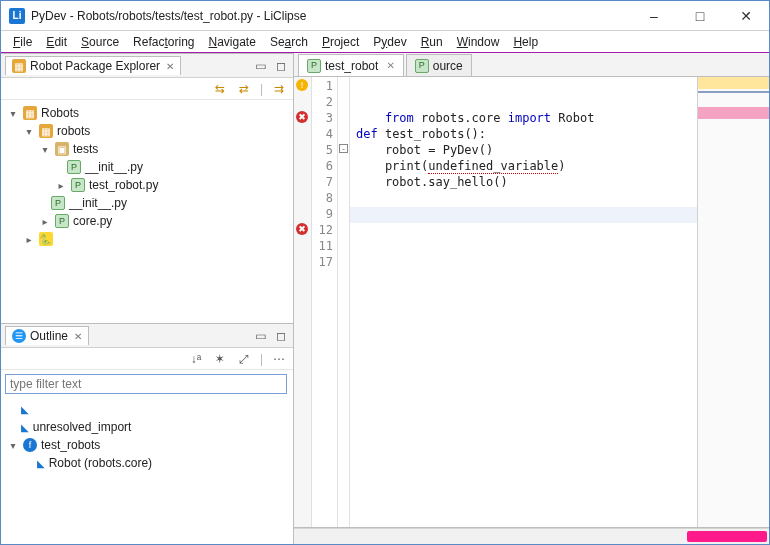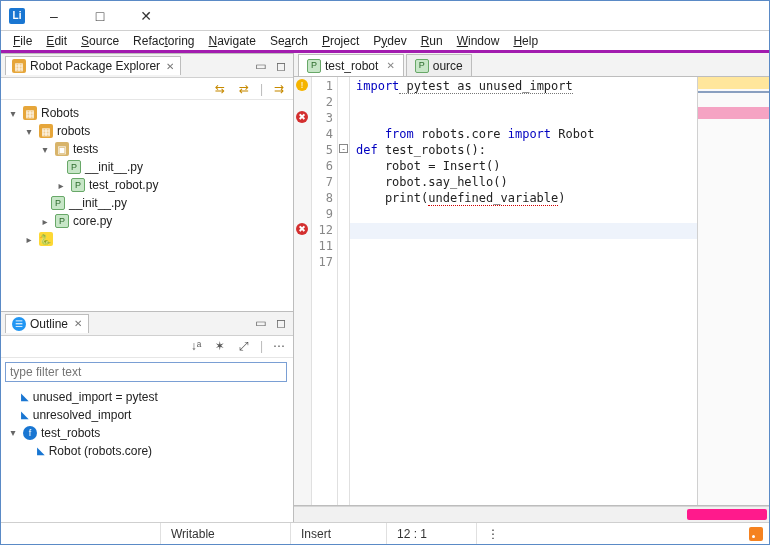--- a/index.html
+++ b/index.html
@@ -3,21 +3,21 @@
 <meta charset="utf-8">
 <style>
   * { box-sizing: border-box; margin: 0; padding: 0; }
   html, body { width: 770px; height: 545px; font-family: "Segoe UI", Tahoma, sans-serif; font-size: 12px; color: #222; overflow: hidden; background: #fff; }
   .window { display: flex; flex-direction: column; width: 100%; height: 100%; border: 1px solid #5a8ac6; }
   .titlebar { height: 30px; display: flex; align-items: center; padding: 0 0 0 8px; background: #fff; border-bottom: 1px solid #d0d0d0; }
   .titlebar .app-icon { width: 16px; height: 16px; background: #1976d2; color: #fff; font-size: 10px; font-weight: bold; display: flex; align-items: center; justify-content: center; border-radius: 2px; margin-right: 6px; }
   .titlebar .title { flex: 1; font-size: 12px; }
   .win-controls { display: flex; }
   .win-btn { width: 46px; height: 30px; display: flex; align-items: center; justify-content: center; font-size: 14px; color: #333; }
-  .menubar { height: 22px; display: flex; align-items: center; padding: 0 6px; gap: 2px; border-bottom: 3px solid #a21caf; }
+  .menubar { height: 22px; display: flex; align-items: center; padding: 0 6px; gap: 2px; border-bottom: 1px solid #a21caf; }
   .menubar span { padding: 2px 6px; }
   .menubar span u { text-decoration: underline; }
   .body { flex: 1; display: flex; min-height: 0; }
   .left-col { width: 293px; display: flex; flex-direction: column; border-right: 1px solid #bdbdbd; }
   .right-col { flex: 1; display: flex; flex-direction: column; min-width: 0; }
   .view { display: flex; flex-direction: column; border-top: 1px solid #bdbdbd; background: #fff; }
   .view + .view { }
   .view-header { height: 24px; display: flex; align-items: center; padding: 0 4px; background: #f3f3f3; border-bottom: 1px solid #d0d0d0; gap: 4px; }
   .view-header .tab { display: flex; align-items: center; gap: 4px; padding: 2px 6px; background: #fff; border: 1px solid #bdbdbd; border-bottom: none; }
   .view-header .tab .x { font-size: 10px; color: #777; margin-left: 2px; }
@@ -73,20 +73,21 @@
   .view.explorer { flex: 1 1 55%; min-height:0;}
   .view.outline { flex: 1 1 45%; min-height:0; border-top:1px solid #bdbdbd;}
 </style>
 </head>
 <body>
 
 <div class="window">
 
   <div class="titlebar">
     <div class="app-icon">Li</div>
+    <div class="title">PyDev - Robots/robots/tests/test_robot.py - LiClipse</div>
     <div class="win-controls">
       <div class="win-btn">–</div>
       <div class="win-btn">□</div>
       <div class="win-btn close">✕</div>
     </div>
   </div>
 
   <div class="menubar">
     <span><u>F</u>ile</span>
     <span><u>E</u>dit</span>
@@ -180,21 +181,20 @@
           <span class="hdr-icon">⤢</span>
           <span style="color:#bbb;">|</span>
           <span class="hdr-icon">⋯</span>
         </div>
         <div class="outline-filter">
           <input type="text" placeholder="type filter text" style="">
         </div>
         <div class="outline-body">
           <div class="outline-row" style="padding-left:14px;">
             <span class="arrow-blue">◣</span>
-            <span>unused_import = pytest</span>
           </div>
           <div class="outline-row" style="padding-left:14px;">
             <span class="arrow-blue">◣</span>
             <span>unresolved_import</span>
           </div>
           <div class="outline-row" style="padding-left:0px;">
             <span class="tw">▾</span>
             <span class="out-icon" style="background:#1976d2;">f</span>
             <span>test_robots</span>
           </div>
@@ -237,49 +237,39 @@
           <div>8</div>
           <div>9</div>
           <div>12</div>
           <div>11</div>
           <div>17</div>
         </div>
         <div class="fold-col">
           <div class="fold-box" style="top:67px;">-</div>
         </div>
         <div class="code-col">
-          <div class="code-line"><span class="kw">import</span><span class="squiggle-gray"> pytest as unused_import</span></div>
           <div class="code-line"></div>
           <div class="code-line"></div>
           <div class="code-line"><span class="kw">    from</span><span> robots.core </span><span class="kw">import</span><span> Robot</span></div>
           <div class="code-line"><span class="kw">def</span><span> test_robots():</span></div>
-          <div class="code-line"><span>    robot = Insert()</span></div>
+          <div class="code-line"><span>    robot = PyDev()</span></div>
+          <div class="code-line"><span>    print(</span><span class="squiggle">undefined_variable</span><span>)</span></div>
           <div class="code-line"><span>    robot.say_hello()</span></div>
-          <div class="code-line"><span>    print(</span><span class="squiggle">undefined_variable</span><span>)</span></div>
           <div class="code-line"></div>
           <div class="code-line hl"></div>
         </div>
         <div class="overview">
           <div class="ov-band" style="top:0; background:#ffe69c;"></div>
           <div class="ov-band" style="top:6px; background:#ffe69c;"></div>
           <div class="ov-band" style="top:14px; height:2px; background:#8aa0c0;"></div>
           <div class="ov-band" style="top:30px; background:#f5a3c3;"></div>
           <div class="ov-band" style="top:36px; background:#f5a3c3;"></div>
         </div>
       </div>
       <div class="hscroll">
         <div class="hscroll-thumb"></div>
       </div>
     </div>
 
   </div>
 
-  <div class="statusbar">
-    <div class="status-cell" style="width:160px;"></div>
-    <div class="status-cell" style="width:130px;">Writable</div>
-    <div class="status-cell" style="width:96px;">Insert</div>
-    <div class="status-cell" style="width:90px;">12 : 1</div>
-    <div class="status-cell" style="border-right:none;">⋮</div>
-    <div class="status-flex"></div>
-    <span class="rss"></span>
-  </div>
 
 </div>
 
 </body></html>

